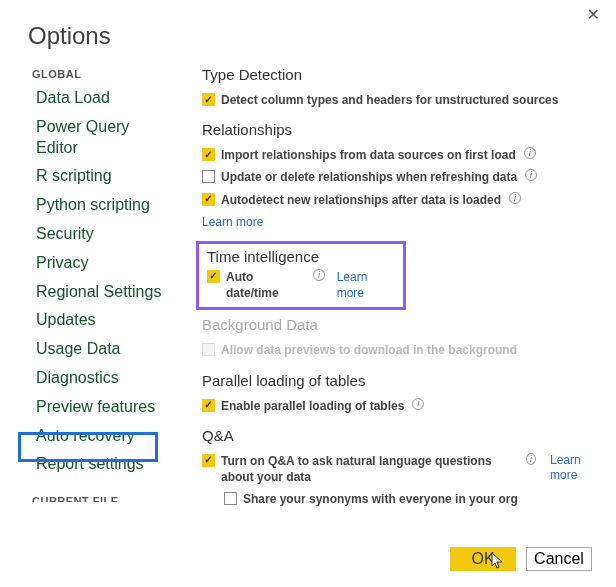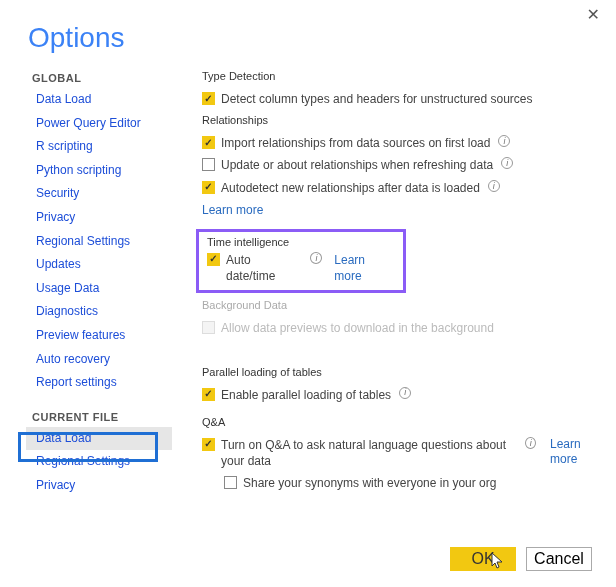--- a/index.html
+++ b/index.html
@@ -19,23 +19,23 @@
     top: 6px;
     right: 10px;
     font-size: 16px;
     color: #555;
     cursor: pointer;
     background: none;
     border: none;
     line-height: 1;
   }
   .title {
-    font-size: 28px;
+    font-size: 24px;
     font-weight: 300;
-    color: #3b82f6;
+    color: #404040;
     padding: 22px 0 12px 28px;
   }
   .body {
     display: flex;
     height: calc(100% - 110px);
     padding-left: 26px;
   }
   .sidebar {
     width: 150px;
     flex: 0 0 150px;
@@ -48,41 +48,41 @@
   .sidebar::-webkit-scrollbar-track { background: #f0f0f0; }
   .sidebar::-webkit-scrollbar-thumb { background: #c0c0c0; }
   .sb-heading {
     font-size: 11px;
     font-weight: 600;
     color: #555;
     letter-spacing: 0.5px;
     padding: 6px 6px 4px 6px;
   }
   .sb-item {
-    font-size: 12px;
-    color: #1d4ed8;
+    font-size: 16px;
+    color: #14532d;
     padding: 4px 6px 4px 10px;
     cursor: pointer;
     line-height: 1.3;
   }
   .sb-item.selected {
     background: #e6e6e6;
   }
   .highlight-box {
     border: 3px solid #1f6fd4;
     position: absolute;
     pointer-events: none;
   }
   .content {
     flex: 1;
     padding: 0 20px 0 26px;
     overflow-y: auto;
   }
   .sec-title {
-    font-size: 11px;
+    font-size: 15px;
     color: #333;
     margin: 4px 0 6px 0;
   }
   .sec-title.dim { color: #aaa; }
   .row {
     display: flex;
     align-items: flex-start;
     gap: 6px;
     padding: 3px 0;
     line-height: 1.35;
@@ -97,21 +97,21 @@
     font-size: 10px;
     line-height: 1;
     flex: 0 0 13px;
     margin-top: 1px;
     position: relative;
   }
   .cb.ck { background: #f2c811; border-color: #f2c811; color:#333; }
   .cb.ck::after { content: "✓"; font-weight: bold; }
   .cb.unck { background: #fff; }
   .cb.dis { background:#f4f4f4; border-color:#ddd; }
-  .lbl { color: #444; }
+  .lbl { color: #444; font-weight: bold; }
   .lbl.dim { color: #bbb; }
   .info {
     display: inline-flex;
     width: 12px; height: 12px;
     border: 1px solid #999;
     border-radius: 50%;
     font-size: 9px;
     align-items: center;
     justify-content: center;
     color: #777;
@@ -198,29 +198,29 @@
 
   <div class="highlight-box" style="left:18px; top:432px; width:140px; height:30px;"></div>
 
   <div class="content" style="position:relative;">
     <div class="sec-title">Type Detection</div>
     <div class="row">
       <span class="cb ck"></span>
       <span class="lbl">Detect column types and headers for unstructured sources</span>
     </div>
 
-    <div class="sec-title" style="margin-top:4px">Relationships</div>
+    <div class="sec-title" style="margin-top:10px">Relationships</div>
     <div class="row">
       <span class="cb ck"></span>
       <span class="lbl">Import relationships from data sources on first load</span>
       <span class="info"></span>
     </div>
     <div class="row">
       <span class="cb unck"></span>
-      <span class="lbl">Update or about relationships when refreshing data</span>
+      <span class="lbl">Update or delete relationships when refreshing data</span>
       <span class="info"></span>
     </div>
     <div class="row">
       <span class="cb ck"></span>
       <span class="lbl">Autodetect new relationships after data is loaded</span>
       <span class="info"></span>
     </div>
     <div class="row">
         <span class="link">Learn more</span>
       </div>
@@ -234,21 +234,21 @@
         <span class="link" style="margin-left:6px">Learn more</span>
       </div>
     </div>
 
     <div class="sec-title dim">Background Data</div>
     <div class="row">
       <span class="cb dis"></span>
       <span class="lbl dim">Allow data previews to download in the background</span>
     </div>
 
-    <div class="sec-title" style="margin-top:26px">Parallel loading of tables</div>
+    <div class="sec-title" style="margin-top:10px">Parallel loading of tables</div>
     <div class="row">
       <span class="cb ck"></span>
       <span class="lbl">Enable parallel loading of tables</span>
       <span class="info"></span>
     </div>
 
     <div class="sec-title" style="margin-top:10px">Q&amp;A</div>
     <div class="row" style="padding-right:60px">
       <span class="cb ck"></span>
       <span class="lbl">Turn on Q&amp;A to ask natural language questions about your data</span>

